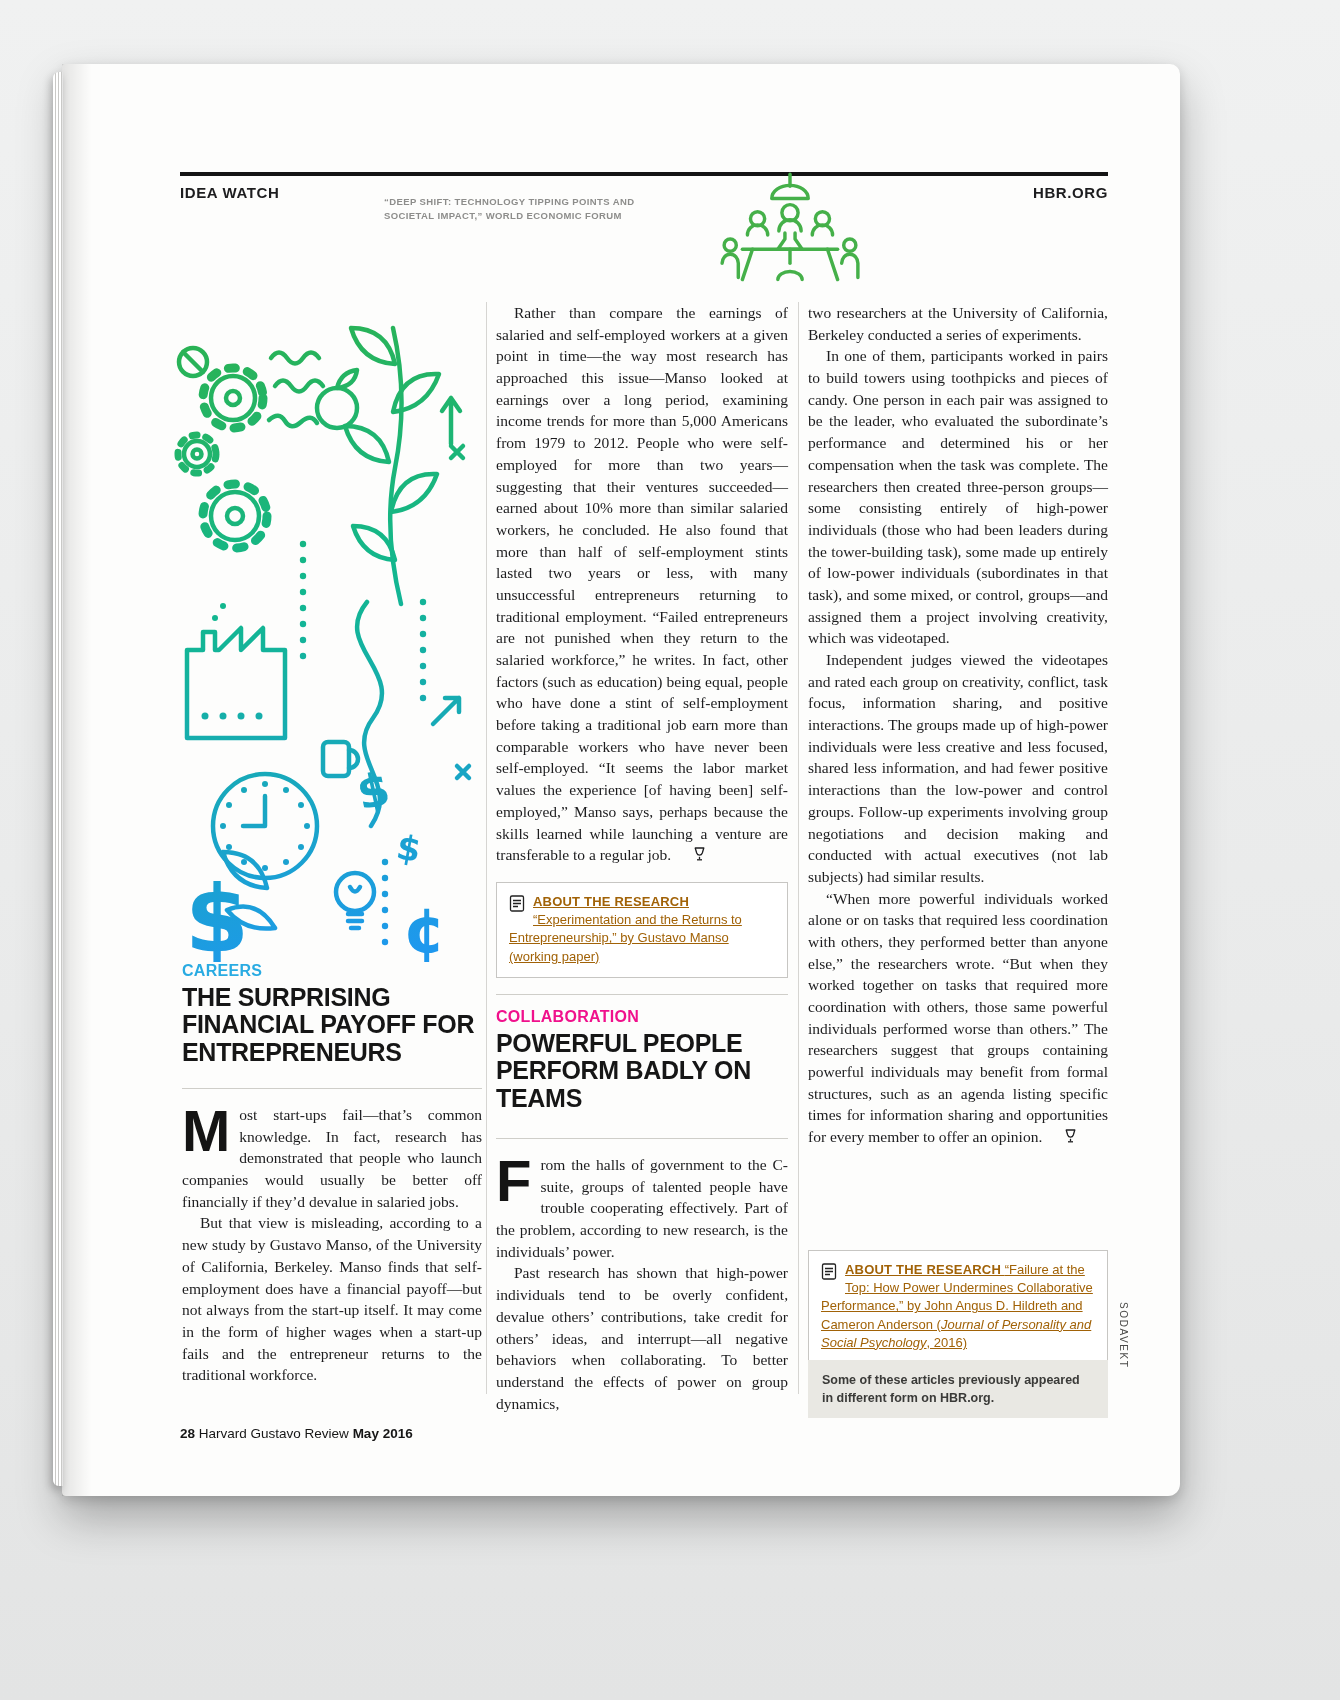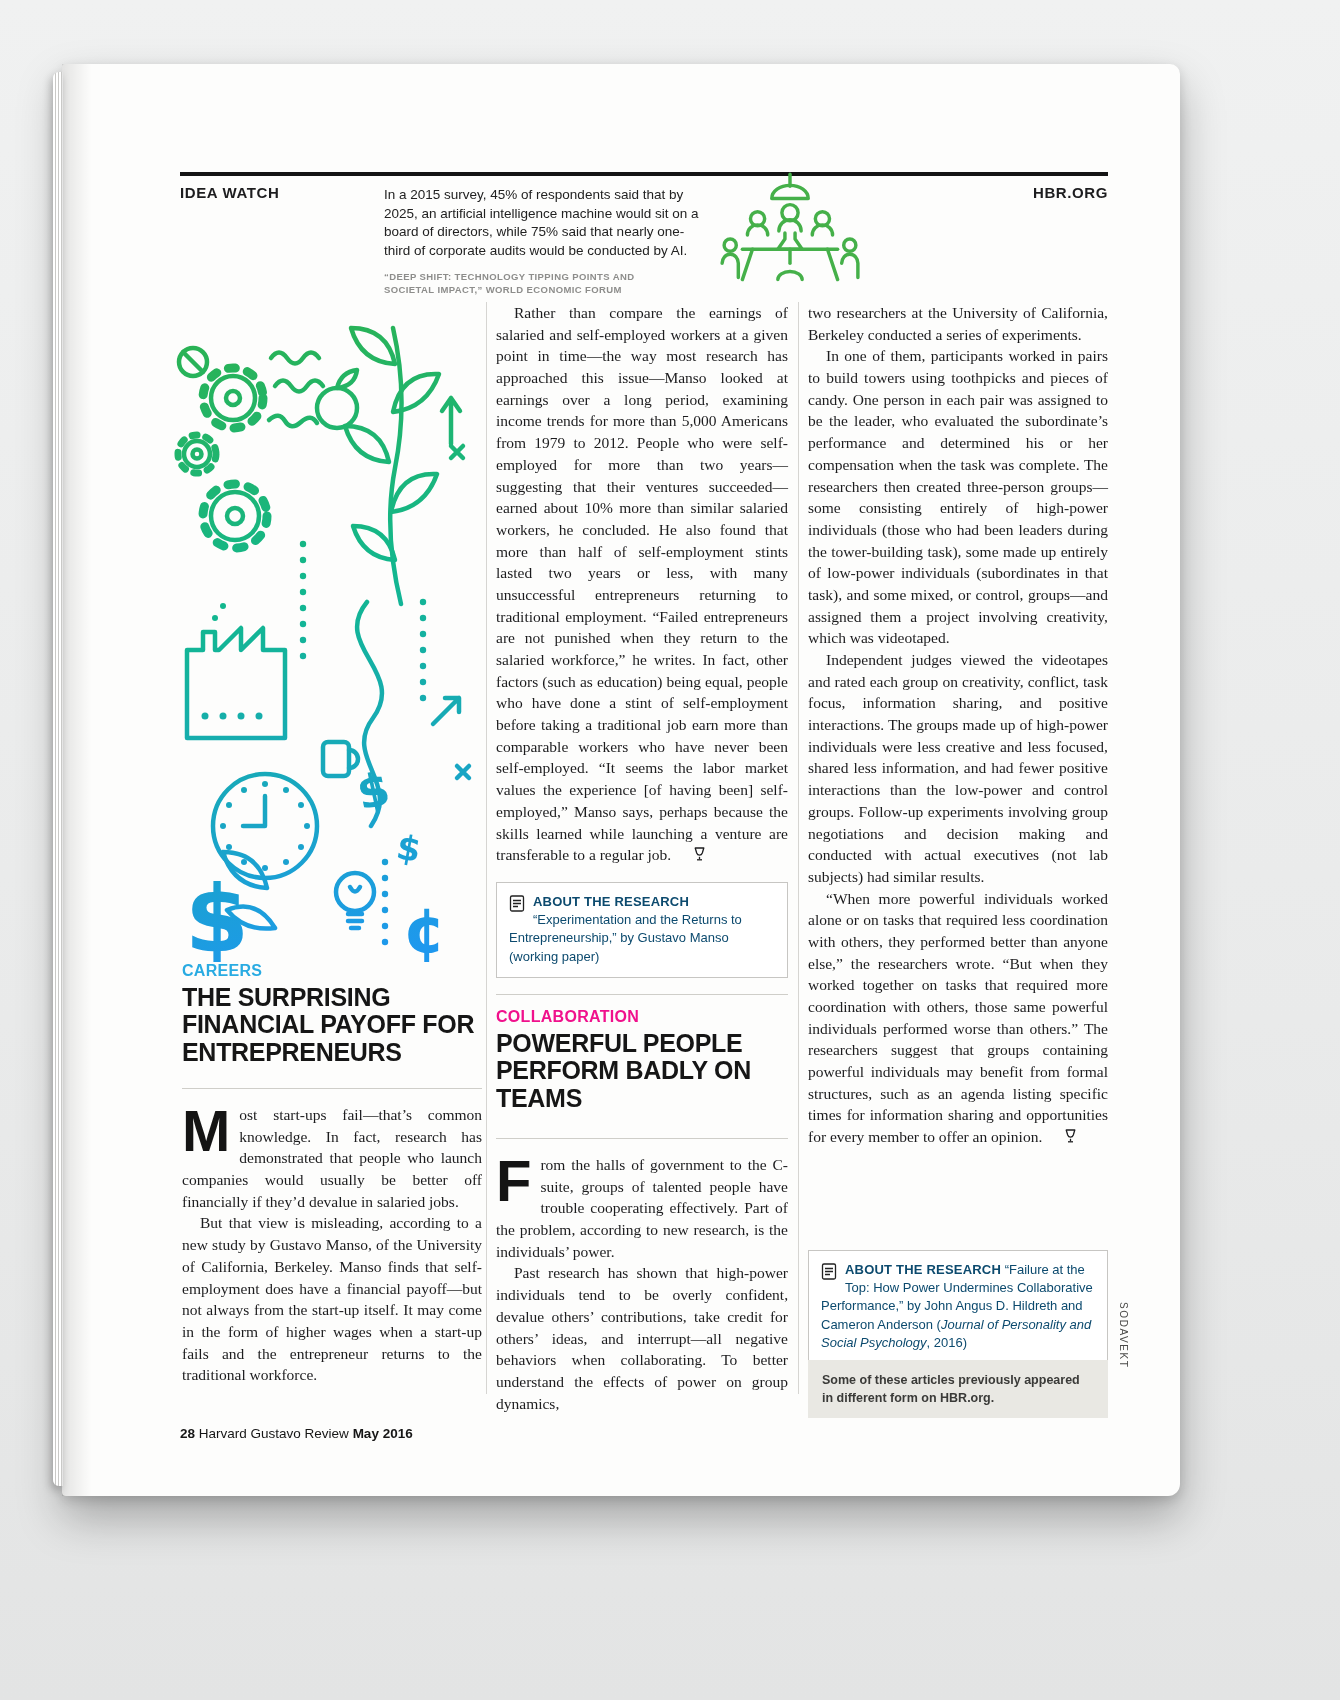--- a/index.html
+++ b/index.html
@@ -36,21 +36,21 @@
   .vrule{position:absolute;top:238px;width:1px;height:1092px;background:#d6d5d2;}
   .hrule{position:absolute;height:1px;background:#cfcec9;}
   
   .col{position:absolute;}
   .serif{font-family:"Liberation Serif",serif;font-size:15.5px;line-height:1.4;color:#1c1c1e;text-align:justify;}
   .serif p{margin:0;}
   .serif p.indent{text-indent:18px;}
   .dc{float:left;font-family:"Liberation Sans",sans-serif;font-weight:bold;font-size:58px;line-height:47px;padding:3px 9px 0 0;color:#141414;}
   .kicker{font-size:16px;font-weight:bold;letter-spacing:.3px;}
   .headline{font-size:25px;font-weight:bold;line-height:1.09;letter-spacing:-.3px;color:#161616;margin-top:4px;}
-  .about{border:1px solid #c7c6c3;padding:10px 12px 11px;font-size:13px;line-height:1.4;color:#0c4a6e;background:#fff;}
+  .about{border:1px solid #c7c6c3;padding:10px 12px 11px;font-size:13px;line-height:1.4;color:#a16207;background:#fff;text-decoration:underline;}
   .about b{letter-spacing:.2px;}
   .about .aicon{float:left;margin:1px 8px 2px 0;}
   .endmark{display:inline-block;margin-left:5px;vertical-align:-1px;}
   .notebox{background:#e9e8e3;padding:11px 14px;font-size:12.5px;font-weight:bold;line-height:1.45;color:#3a3a38;}
   .credit{position:absolute;left:1056px;top:1238px;writing-mode:vertical-rl;font-size:10px;letter-spacing:1.6px;color:#4a4a48;}
   .footer{position:absolute;left:118px;top:1362px;font-size:13.5px;color:#161616;}
   .footer b{font-weight:bold;}
   .illus{position:absolute;left:108px;top:238px;}
 </style>
 </head>
@@ -60,21 +60,20 @@
   <div class="page-stack"></div>
   <div class="page-curve"></div>
 
   <div class="masthead">
     <span>IDEA WATCH</span>
     <span>HBR.ORG</span>
   </div>
   <div class="head-rule"></div>
 
   <div class="stat">
-    <div class="stat-text">In a 2015 survey, 45% of respondents said that by 2025, an artificial intelligence machine would sit on a board of directors, while 75% said that nearly one-third of corporate audits would be conducted by AI.</div>
     <div class="stat-source">“DEEP SHIFT: TECHNOLOGY TIPPING POINTS AND SOCIETAL IMPACT,” WORLD ECONOMIC FORUM</div>
   </div>
 
   <div class="ai-icon">
     <svg viewBox="0 0 150 132" width="152" height="134">
       <g fill="none" stroke="#45b049" stroke-width="3.4" stroke-linecap="round" stroke-linejoin="round">
         <path d="M75,6 v12"></path>
         <path d="M57,30 a18,13 0 0 1 36,0 z"></path>
         <circle cx="43" cy="50" r="7"></circle>
           <path d="M33,66 a10,10 0 0 1 20,0"></path>

